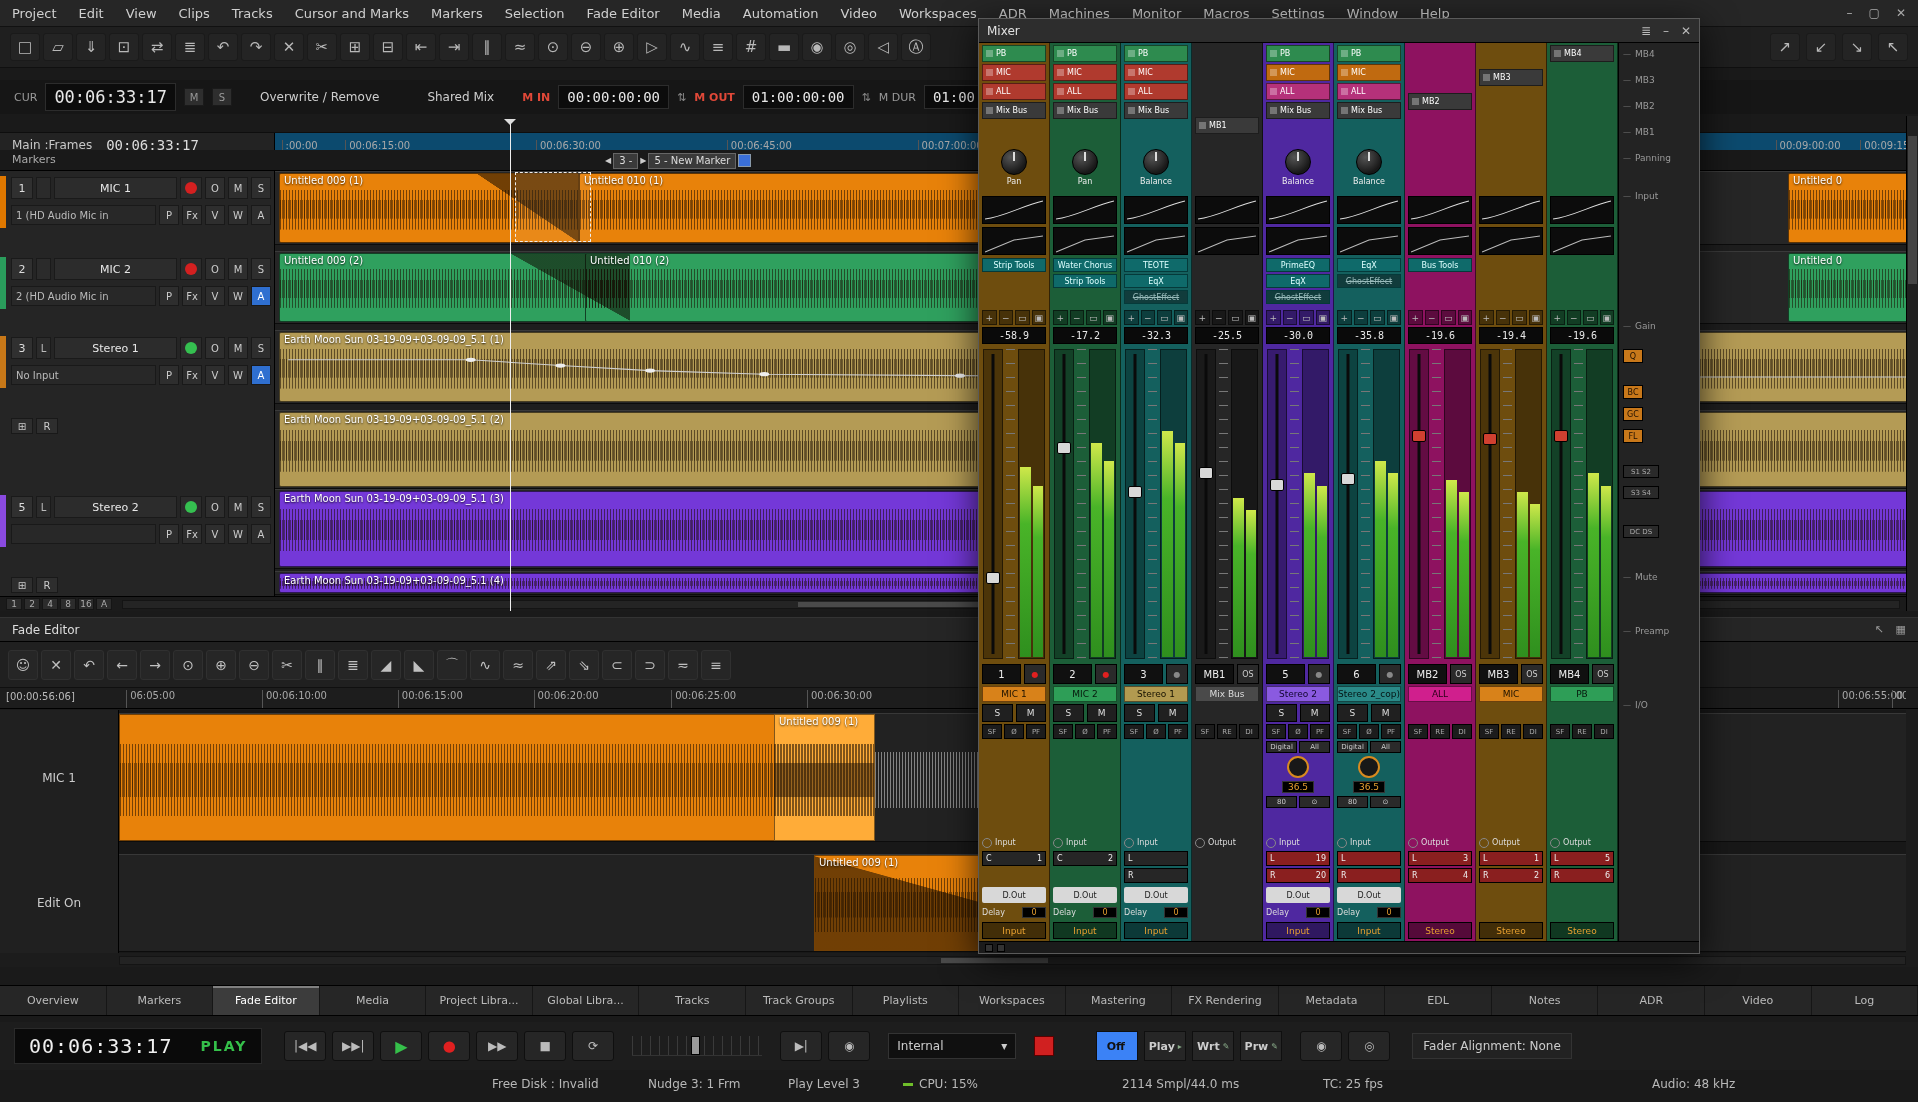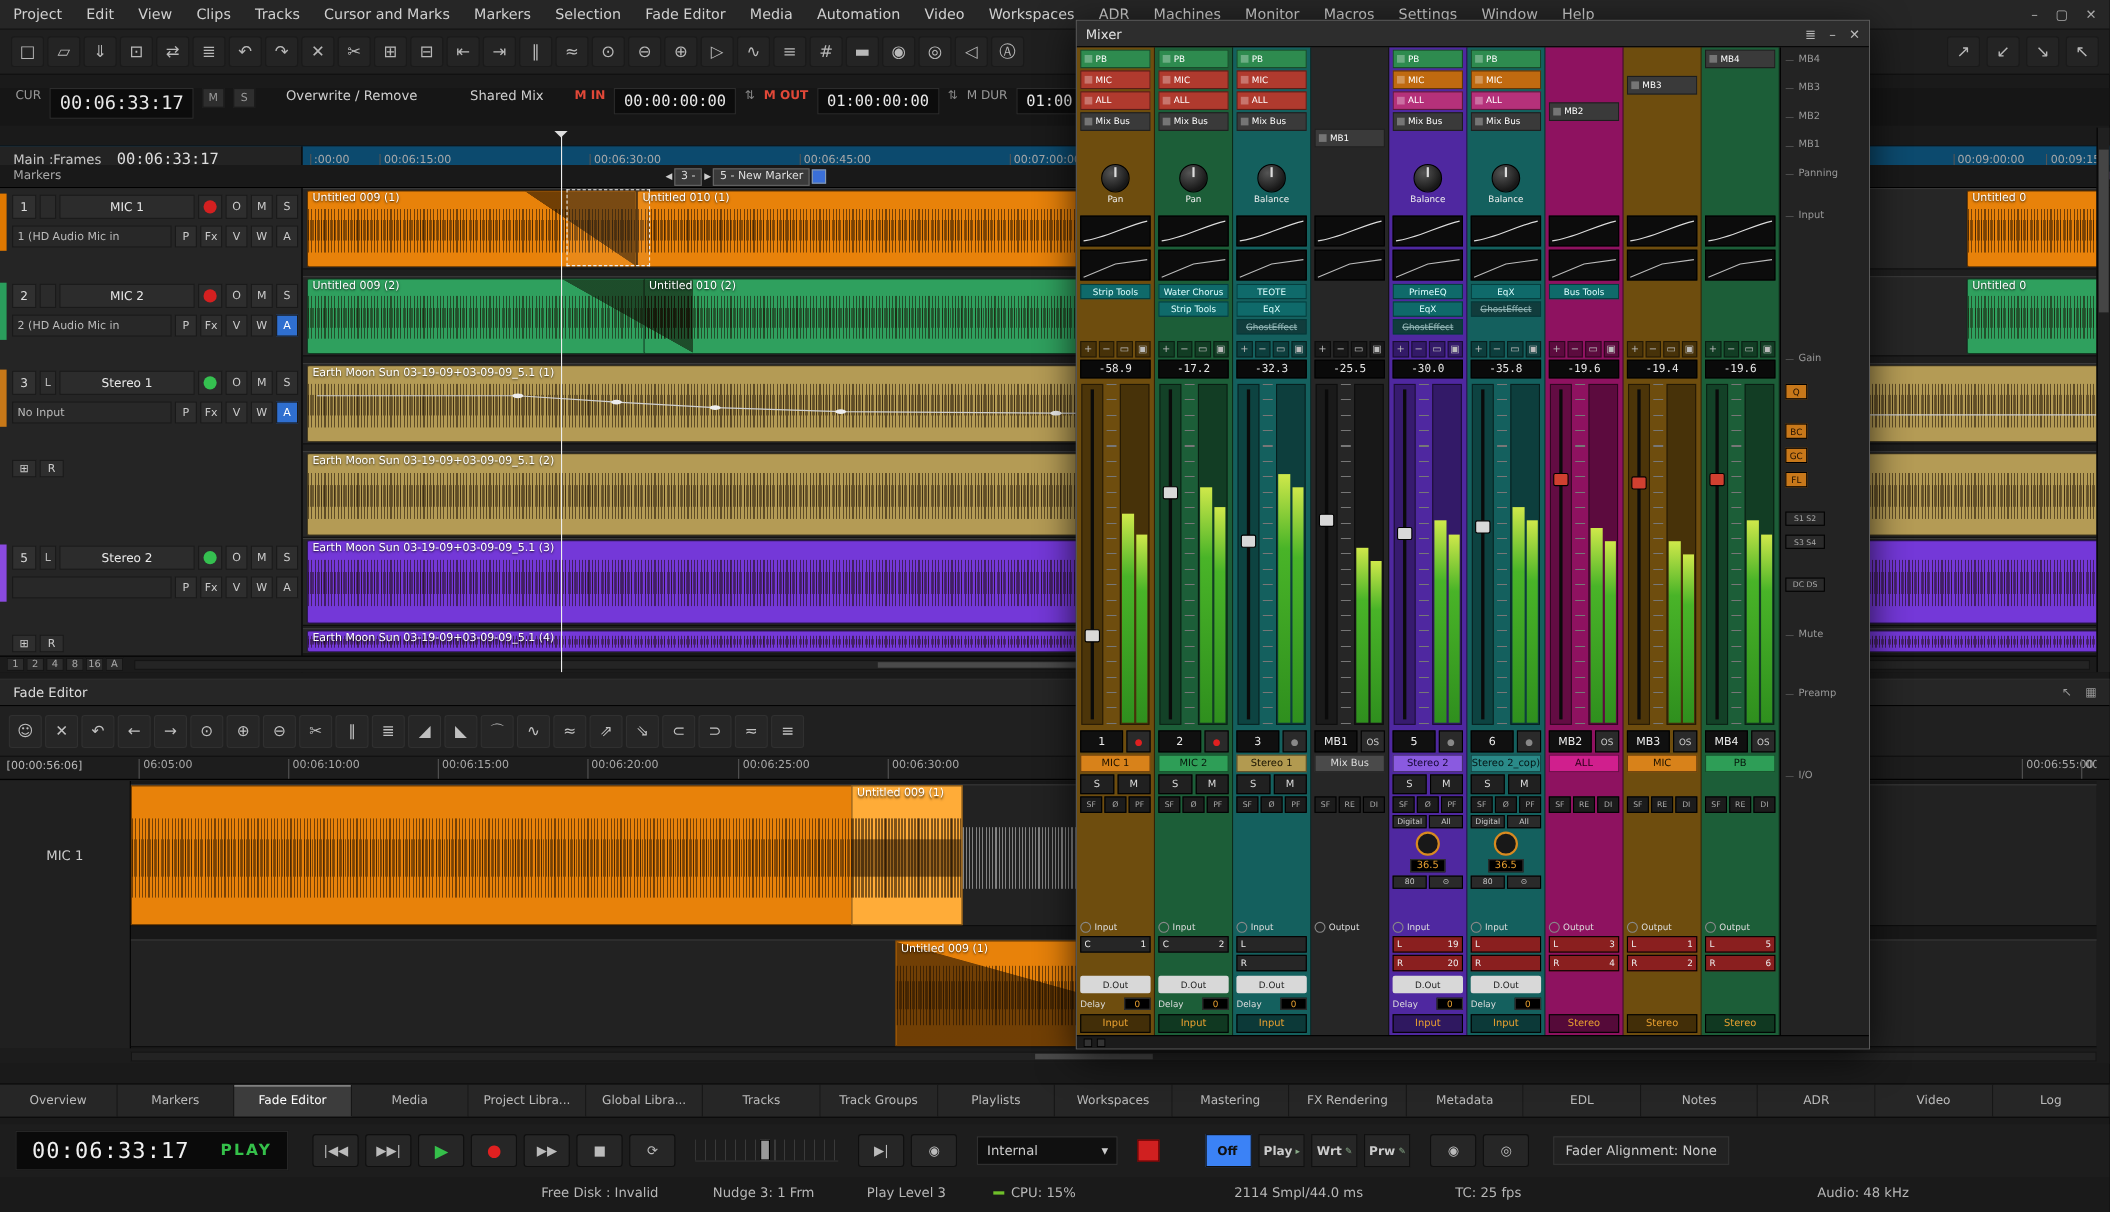--- a/index.html
+++ b/index.html
@@ -8,21 +8,21 @@
   font-family:"DejaVu Sans","Liberation Sans",sans-serif;color:#c8c8c8;font-size:12px}
 
 .menubar{position:absolute;left:0;top:0;right:0;height:27px;background:#262626;display:flex;align-items:center;padding:0 12px;border-bottom:1px solid #111}
 .menus{display:flex;gap:22px;font-size:13px;color:#cfcfcf;white-space:nowrap}
 .winctl{margin-left:auto;display:flex;gap:16px;color:#aaa;font-size:12px}
 
 .toolbar{position:absolute;top:27px;height:41px;left:0;right:0;background:#1f1f1f;border-bottom:1px solid #101010;display:flex;align-items:center;padding:0 10px;gap:3px}
 .ticon{width:30px;height:28px;display:flex;align-items:center;justify-content:center;font-size:15px;color:#b8b8b8;border-radius:3px;background:#242424;border:1px solid #1a1a1a}
 .tright{margin-left:auto;display:flex;gap:6px}
 
-.editrow{position:absolute;top:80px;height:34px;left:0;right:0;background:#161616;display:flex;align-items:flex-start;padding:0 14px;gap:8px}
+.editrow{position:absolute;top:80px;height:34px;left:0;right:0;background:#161616;display:flex;align-items:center;padding:0 14px;gap:8px}
 .er-lab{font-size:11px;color:#999}
 .er-lab.red{color:#e04838;font-weight:bold}
 .er-time{font-family:"DejaVu Sans Mono",monospace;font-size:14px;color:#e8e8e8;background:#0c0c0c;padding:3px 8px;border:1px solid #2c2c2c}
 .er-time.big{font-size:17px}
 .er-chip{width:20px;height:18px;background:#2e2e2e;border:1px solid #1a1a1a;display:flex;align-items:center;justify-content:center;font-size:10px;color:#999}
 .er-mode{font-size:12px;color:#cfcfcf;margin:0 20px}
 .er-spin{color:#888;font-size:11px}
 
 .rulerrow{position:absolute;top:132px;height:31px;left:0;right:0;background:#0c4a6e;border-top:1px solid #0e0e0e;border-bottom:7px solid #f0abfc}
 .ruler-left{position:absolute;left:0;top:0;bottom:0;width:275px;display:flex;align-items:center;gap:14px;padding:0 12px;background:#232323;font-size:12px;border-right:1px solid #000}
@@ -598,20 +598,21 @@
           <span class="tick" style="left: 30.9%;">00:06:25:00</span>
           <span class="tick" style="left: 38.5%;">00:06:30:00</span>
           <span class="tick" style="left: 96.2%;">00:06:55:00</span>
           <span class="tick" style="left: 99.2%;">00:07:0</span>
         </div>
     </div>
     <div class="fe-body">
       <div class="fe-labels">
 
       <div class="fe-label" style="height: 129px; margin-top: 3px;">MIC 1</div>
+          <div class="fe-label" style="height: 98px; margin-top: 12px;">Edit On</div>
         </div>
       <div class="fe-lanesarea">
 
       <div class="fe-lane" style="height: 129px; margin-top: 3px;">
             <div>
 
             <div class="feclip" style="left: 0px; width: 756px; background: rgb(232, 130, 10);">
                   <span class="cliplabel"></span>
                   <div class="wave"></div>
                 </div>

